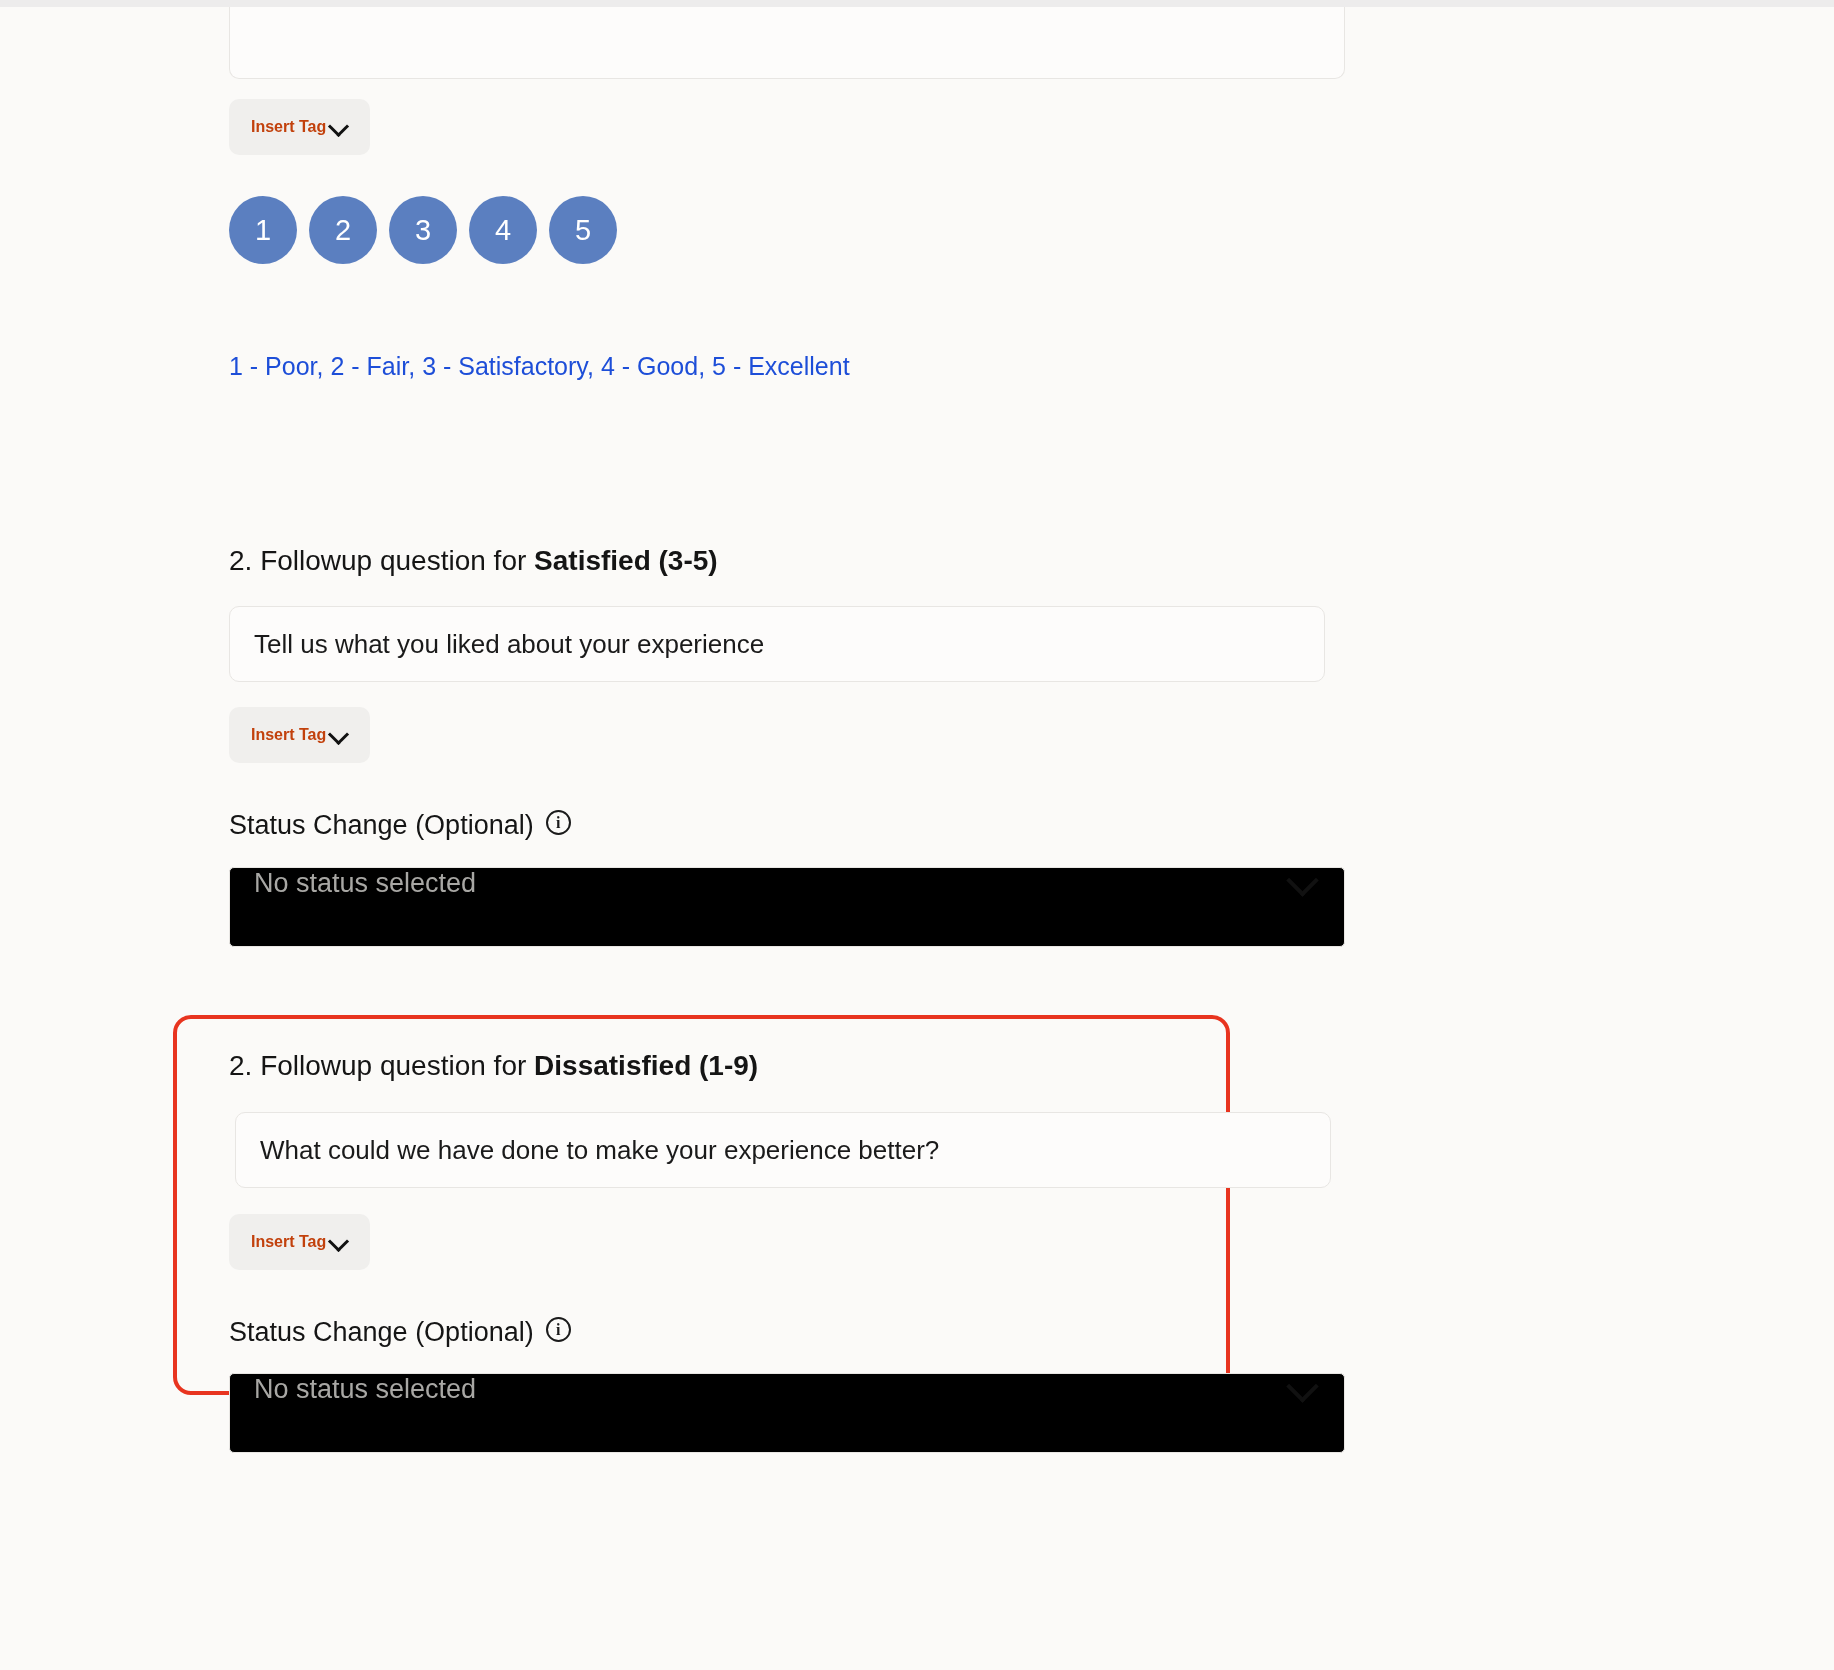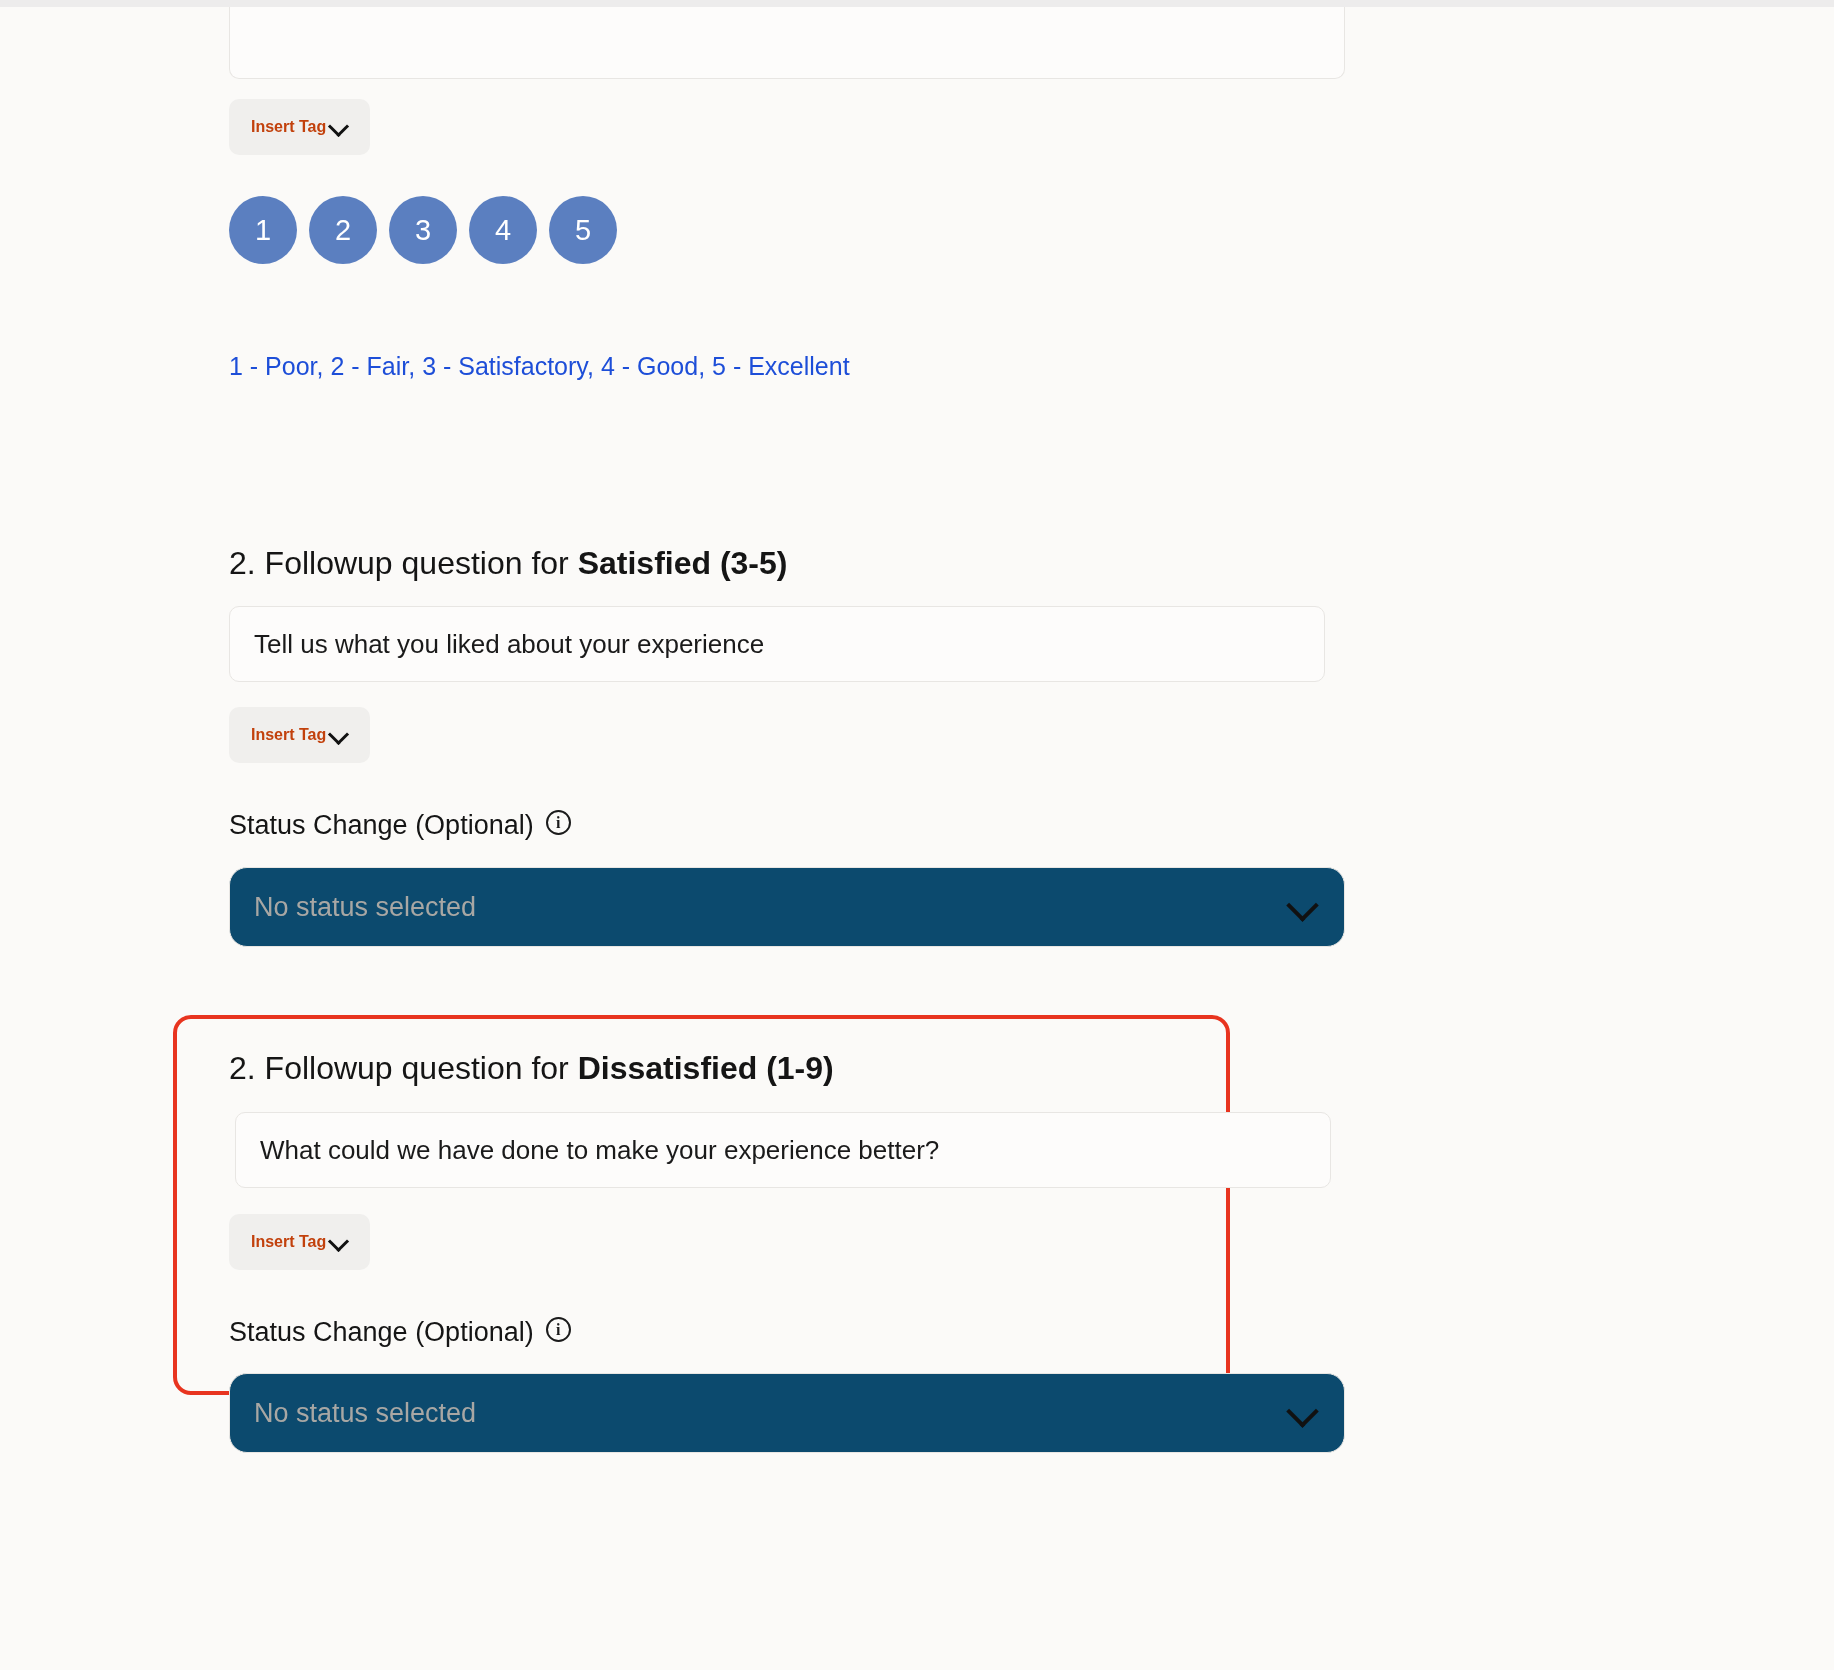--- a/index.html
+++ b/index.html
@@ -110,21 +110,21 @@
     justify-content: center;
     cursor: pointer;
     font-family: "Liberation Sans", sans-serif;
   }
   .rating-legend {
     font-size: 25px;
     color: #1d4ed8;
   }
 
   .q-heading {
-    font-size: 32px;
+    font-size: 28px;
     color: #151515;
     font-weight: 400;
   }
   .q-heading b { font-weight: 700; }
 
   .label-row {
     display: flex;
     align-items: flex-start;
     gap: 12px;
     font-size: 27px;
@@ -141,25 +141,25 @@
     font-size: 16px;
     font-weight: 700;
     font-family: "Liberation Serif", serif;
     line-height: 1;
     color: #1b1b1b;
   }
 
   .select {
     width: 1116px;
     height: 80px;
-    background: #0c4a6e;
+    background: #000000;
     border: 1px solid #e8e6e3;
-    border-radius: 18px;
-    display: flex;
-    align-items: center;
+    border-radius: 5px;
+    display: flex;
+    align-items: flex-start;
     justify-content: space-between;
     padding: 0 26px 0 24px;
     font-size: 27px;
     color: #a8a7a4;
     cursor: pointer;
   }
 
   .highlight-box {
     border: 4px solid #e8341f;
     border-radius: 18px;

